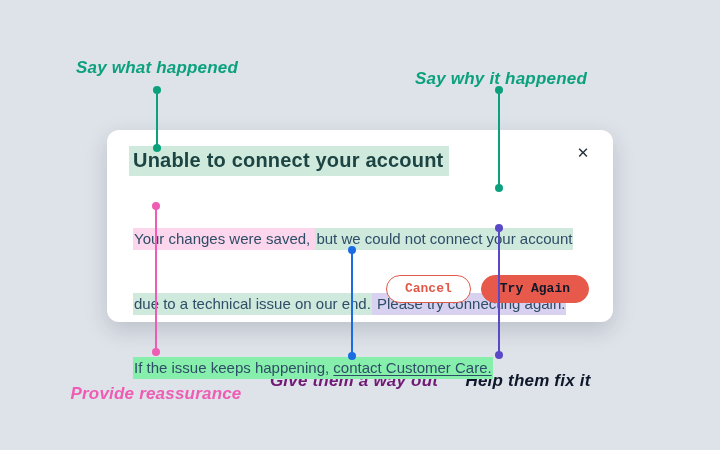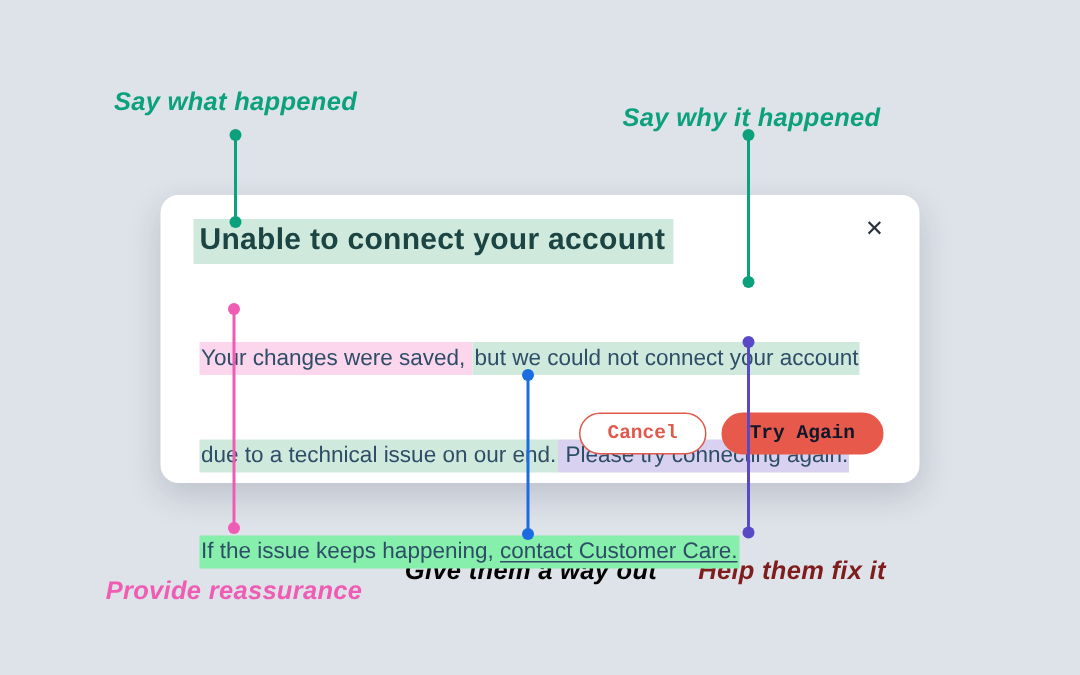--- a/index.html
+++ b/index.html
@@ -20,22 +20,22 @@
     position: absolute;
     transform: translateX(-50%);
     font-size: 17px;
     font-weight: bold;
     font-style: italic;
     letter-spacing: 0.2px;
     white-space: nowrap;
   }
   .c-green  { color: #0ca17d; }
   .c-pink   { color: #ef5cb3; }
-  .c-blue   { color: #000000; }
-  .c-purple { color: #7f1d1d; }
+  .c-blue   { color: #701a75; }
+  .c-purple { color: #0f172a; }
 
   
   .connector {
     position: absolute;
     width: 2px;
     z-index: 6;
   }
   .connector .dot {
     position: absolute;
     width: 8px;

